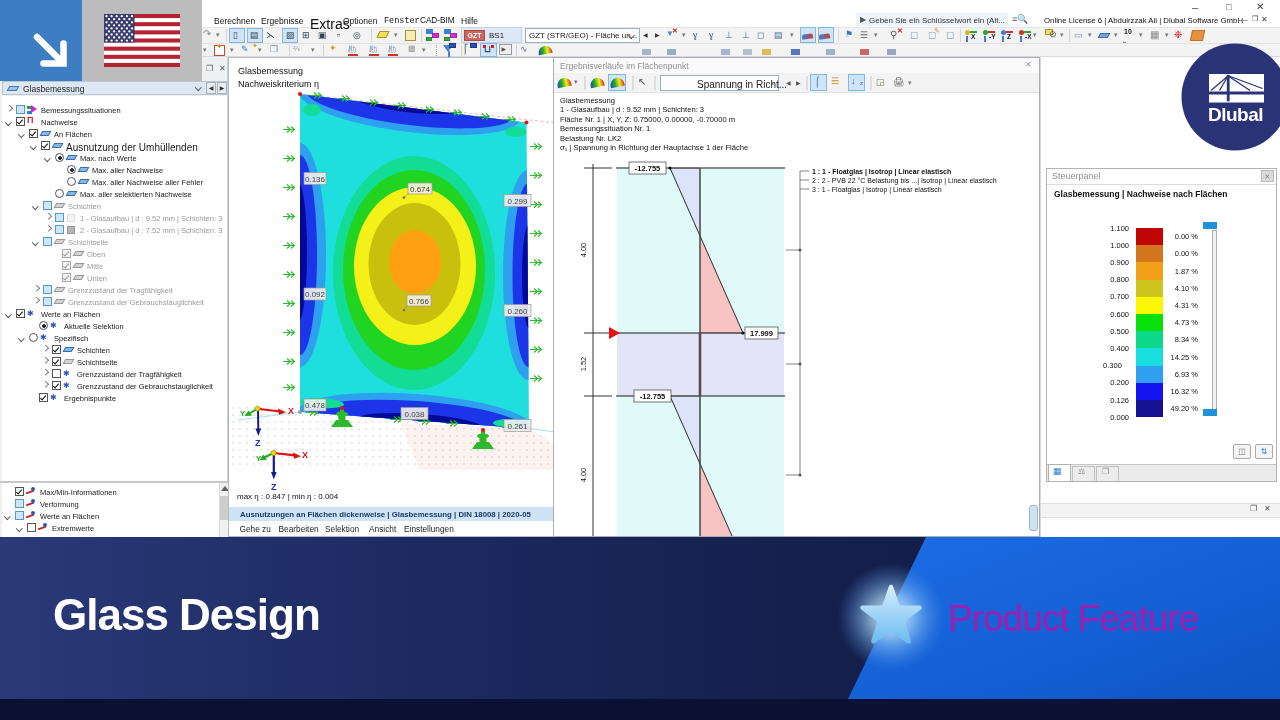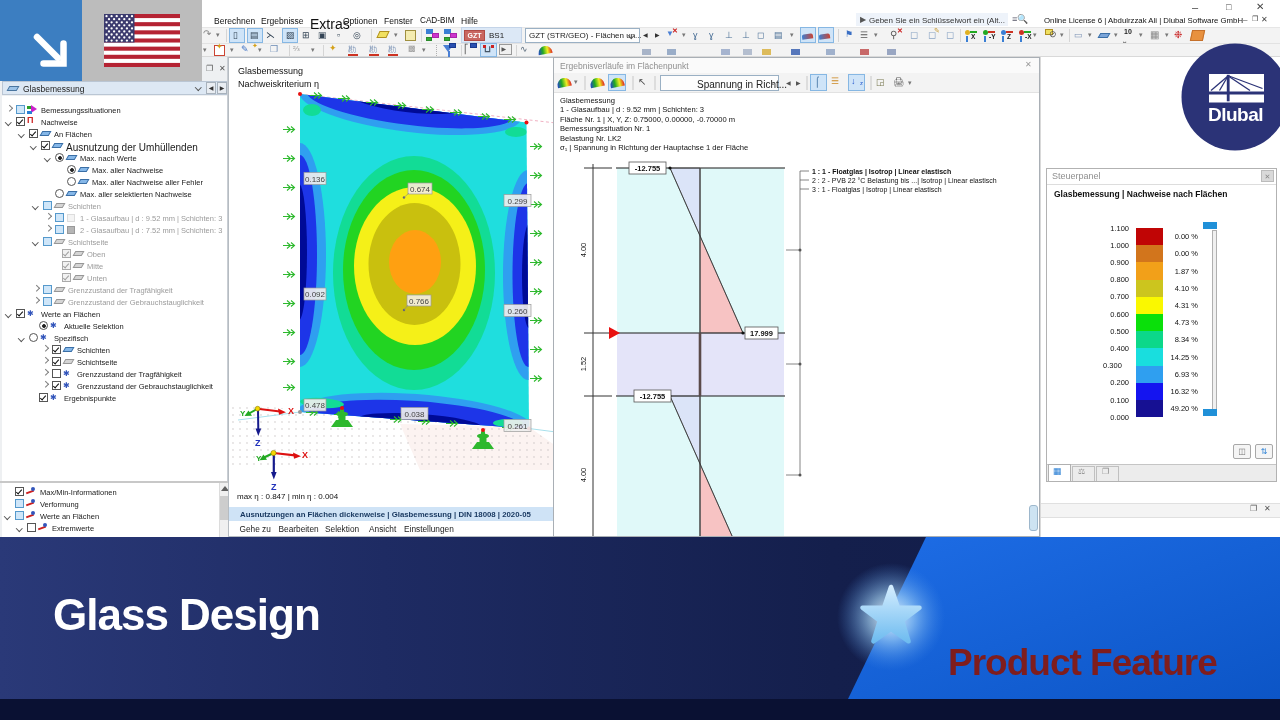--- a/index.html
+++ b/index.html
@@ -16,21 +16,21 @@
 <div class="abs" style="left:0;top:43px;width:1280px;height:14px;background:#f3f3f3;border-top:1px solid #e2e2e2;border-bottom:1px solid #d9d9d9;"></div>
 
 <div class="t" style="left:1192px;top:1px;font-size:11px;color:#444;">–</div>
 <div class="t" style="left:1226px;top:2px;font-size:9px;color:#444;">□</div>
 <div class="t" style="left:1256px;top:1px;font-size:10px;color:#444;">✕</div>
 
 <div class="t" style="left:214px;top:16px;font-size:8.5px;color:#111;">Berechnen</div>
 <div class="t" style="left:261px;top:16px;font-size:8.5px;color:#111;">Ergebnisse</div>
 <div class="t" style="left:310px;top:16px;font-size:14px;color:#111;">Extras</div>
 <div class="t" style="left:343px;top:16px;font-size:8.5px;color:#111;">Optionen</div>
-<div class="t" style="left:384px;top:16px;font-size:8.5px;color:#111;">Fenster</div>
+<div class="t" style="left:384px;top:16px;font-size:8.5px;color:#111;font-family:Liberation Mono, monospace;">Fenster</div>
 <div class="t" style="left:420px;top:16px;font-size:8.2px;color:#111;">CAD-BIM</div>
 <div class="t" style="left:461px;top:16px;font-size:8.5px;color:#111;">Hilfe</div>
 
 <div class="abs" style="left:856px;top:13px;width:152px;height:13px;background:#eef3fa;"></div>
 <div class="t" style="left:860px;top:15px;font-size:8px;color:#555;">▶</div>
 <div class="t" style="left:869px;top:16px;font-size:8px;color:#333;">Geben Sie ein Schlüsselwort ein (Alt...</div>
 <div class="t" style="left:1012px;top:14px;font-size:9px;color:#556;">≡🔍</div>
 <div class="t" style="left:1044px;top:16px;font-size:7.8px;color:#111;">Online License 6 | Abdulrzzak Ali | Dlubal Software GmbH</div>
 <div class="t" style="left:1243px;top:15px;font-size:8px;color:#444;">–</div>
 <div class="t" style="left:1252px;top:15px;font-size:7px;color:#444;">❐</div>
@@ -59,21 +59,21 @@
 <div class="abs" style="left:432px;top:33px;width:7px;height:5px;background:#cc33cc;border:1px solid #aa22aa;"></div>
 <div class="abs" style="left:426px;top:37px;width:6px;height:4px;background:#33aa33;border:1px solid #2a8a2a;"></div>
 <div class="abs" style="left:444px;top:29px;width:7px;height:5px;background:#3a7fd4;border:1px solid #3a7fd4;"></div>
 <div class="abs" style="left:450px;top:33px;width:7px;height:5px;background:#cc33cc;border:1px solid #aa22aa;"></div>
 <div class="abs" style="left:444px;top:37px;width:6px;height:4px;background:#33aa33;border:1px solid #2a8a2a;"></div>
 <div class="abs" style="left:461px;top:27px;width:61px;height:16px;background:#dce8f6;border:1px solid #c4d4e8;"></div>
 <div class="abs" style="left:464px;top:29.5px;width:21px;height:11px;background:#c96660;border:1px solid #b04a45;"></div>
 <div class="t" style="left:467.5px;top:31.5px;font-size:7px;color:#fff;font-weight:bold;">GZT</div>
 <div class="t" style="left:489px;top:31px;font-size:8px;color:#222;">BS1</div>
 <div class="abs" style="left:525px;top:28px;width:115px;height:15px;background:#fdfdfd;border:1px solid #9ab0c4;"></div>
-<div class="t" style="left:529px;top:31px;font-size:8px;color:#222;">GZT (STR/GEO) - Flächen un...</div>
+<div class="t" style="left:529px;top:31px;font-size:8px;color:#222;">GZT (STR/GEO) - Fläche un...</div>
 <div class="abs" style="left:629px;top:33px;width:4.5px;height:4.5px;border-right:1.3px solid #555;border-bottom:1.3px solid #555;transform:rotate(45deg);"></div>
 <div class="t" style="left:643px;top:31px;font-size:6px;color:#333;">◀</div>
 <div class="t" style="left:655px;top:31px;font-size:6px;color:#333;">▶</div>
 <div class="t" style="left:666px;top:29px;font-size:8px;color:#4a7fd4;">▼</div>
 <div class="t" style="left:672px;top:27px;font-size:7px;color:#cc2222;font-weight:bold;">✕</div>
 <div class="t" style="left:682px;top:31px;font-size:7px;color:#777;">▾</div>
 <div class="t" style="left:693px;top:30px;font-size:9px;color:#4a6f96;">ɣ</div>
 <div class="t" style="left:709px;top:30px;font-size:9px;color:#4a6f96;">ɣ</div>
 <div class="t" style="left:725px;top:30px;font-size:9px;color:#4a6f96;">⊥</div>
 <div class="t" style="left:742px;top:30px;font-size:9px;color:#4a6f96;">⊥</div>
@@ -612,21 +612,21 @@
 <div class="t" style="left:1096px;top:223.5px;width:33px;text-align:right;font-size:7.5px;color:#111;">1.100</div>
 <div class="t" style="left:1096px;top:240.7px;width:33px;text-align:right;font-size:7.5px;color:#111;">1.000</div>
 <div class="t" style="left:1096px;top:257.9px;width:33px;text-align:right;font-size:7.5px;color:#111;">0.900</div>
 <div class="t" style="left:1096px;top:275.1px;width:33px;text-align:right;font-size:7.5px;color:#111;">0.800</div>
 <div class="t" style="left:1096px;top:292.3px;width:33px;text-align:right;font-size:7.5px;color:#111;">0.700</div>
 <div class="t" style="left:1096px;top:309.5px;width:33px;text-align:right;font-size:7.5px;color:#111;">0.600</div>
 <div class="t" style="left:1096px;top:326.7px;width:33px;text-align:right;font-size:7.5px;color:#111;">0.500</div>
 <div class="t" style="left:1096px;top:343.9px;width:33px;text-align:right;font-size:7.5px;color:#111;">0.400</div>
 <div class="t" style="left:1096px;top:361.1px;width:33px;text-align:center;font-size:7.5px;color:#111;">0.300</div>
 <div class="t" style="left:1096px;top:378.3px;width:33px;text-align:right;font-size:7.5px;color:#111;">0.200</div>
-<div class="t" style="left:1096px;top:395.5px;width:33px;text-align:right;font-size:7.5px;color:#111;">0.100</div>
+<div class="t" style="left:1096px;top:395.5px;width:33px;text-align:right;font-size:7.5px;color:#111;">0.126</div>
 <div class="t" style="left:1096px;top:412.7px;width:33px;text-align:right;font-size:7.5px;color:#111;">0.000</div>
 <div class="abs" style="left:1136px;top:228.0px;width:27px;height:17.20px;background:#c00505;"></div>
 <div class="abs" style="left:1136px;top:245.2px;width:27px;height:17.20px;background:#d2751c;"></div>
 <div class="abs" style="left:1136px;top:262.4px;width:27px;height:17.20px;background:#f2a019;"></div>
 <div class="abs" style="left:1136px;top:279.6px;width:27px;height:17.20px;background:#ccc51e;"></div>
 <div class="abs" style="left:1136px;top:296.8px;width:27px;height:17.20px;background:#faf800;"></div>
 <div class="abs" style="left:1136px;top:314.0px;width:27px;height:17.20px;background:#0ae00a;"></div>
 <div class="abs" style="left:1136px;top:331.2px;width:27px;height:17.20px;background:#0cd88a;"></div>
 <div class="abs" style="left:1136px;top:348.4px;width:27px;height:17.20px;background:#19dede;"></div>
 <div class="abs" style="left:1136px;top:365.6px;width:27px;height:17.20px;background:#2f9ff0;"></div>
@@ -759,14 +759,14 @@
 <linearGradient id="starg" x1="0" y1="0" x2="0" y2="1">
 <stop offset="0" stop-color="#d2ecfe"></stop>
         <stop offset="1" stop-color="#6fbcf0"></stop>
 </linearGradient>
 </defs>
 <polygon points="926,0 1280,0 1280,162 848,162" fill="url(#brightb)"></polygon>
 <circle cx="891" cy="80" r="54" fill="url(#glow)"></circle>
 <path d="M891.0,50.0 L897.9,70.5 L919.5,70.7 L902.2,83.6 L908.6,104.3 L891.0,91.8 L873.4,104.3 L879.8,83.6 L862.5,70.7 L884.1,70.5 Z" fill="url(#starg)" stroke="url(#starg)" stroke-width="4.5" stroke-linejoin="round"></path>
 </svg>
 <div class="t" style="left:53px;top:590px;font-size:44px;font-weight:bold;color:#fff;letter-spacing:-1px;">Glass Design</div>
-<div class="t" style="left:948px;top:598px;font-size:37px;font-weight:bold;color:#7f1d1d;letter-spacing:-1px;margin-top:44px;">Product Feature</div>
+<div class="t" style="left:948px;top:598px;font-size:37px;font-weight:normal;color:#a21caf;letter-spacing:-1px;">Product Feature</div>
 <div class="abs" style="left:0;top:699px;width:1280px;height:21px;background:#0a1133;"></div>
 
 </body></html>

